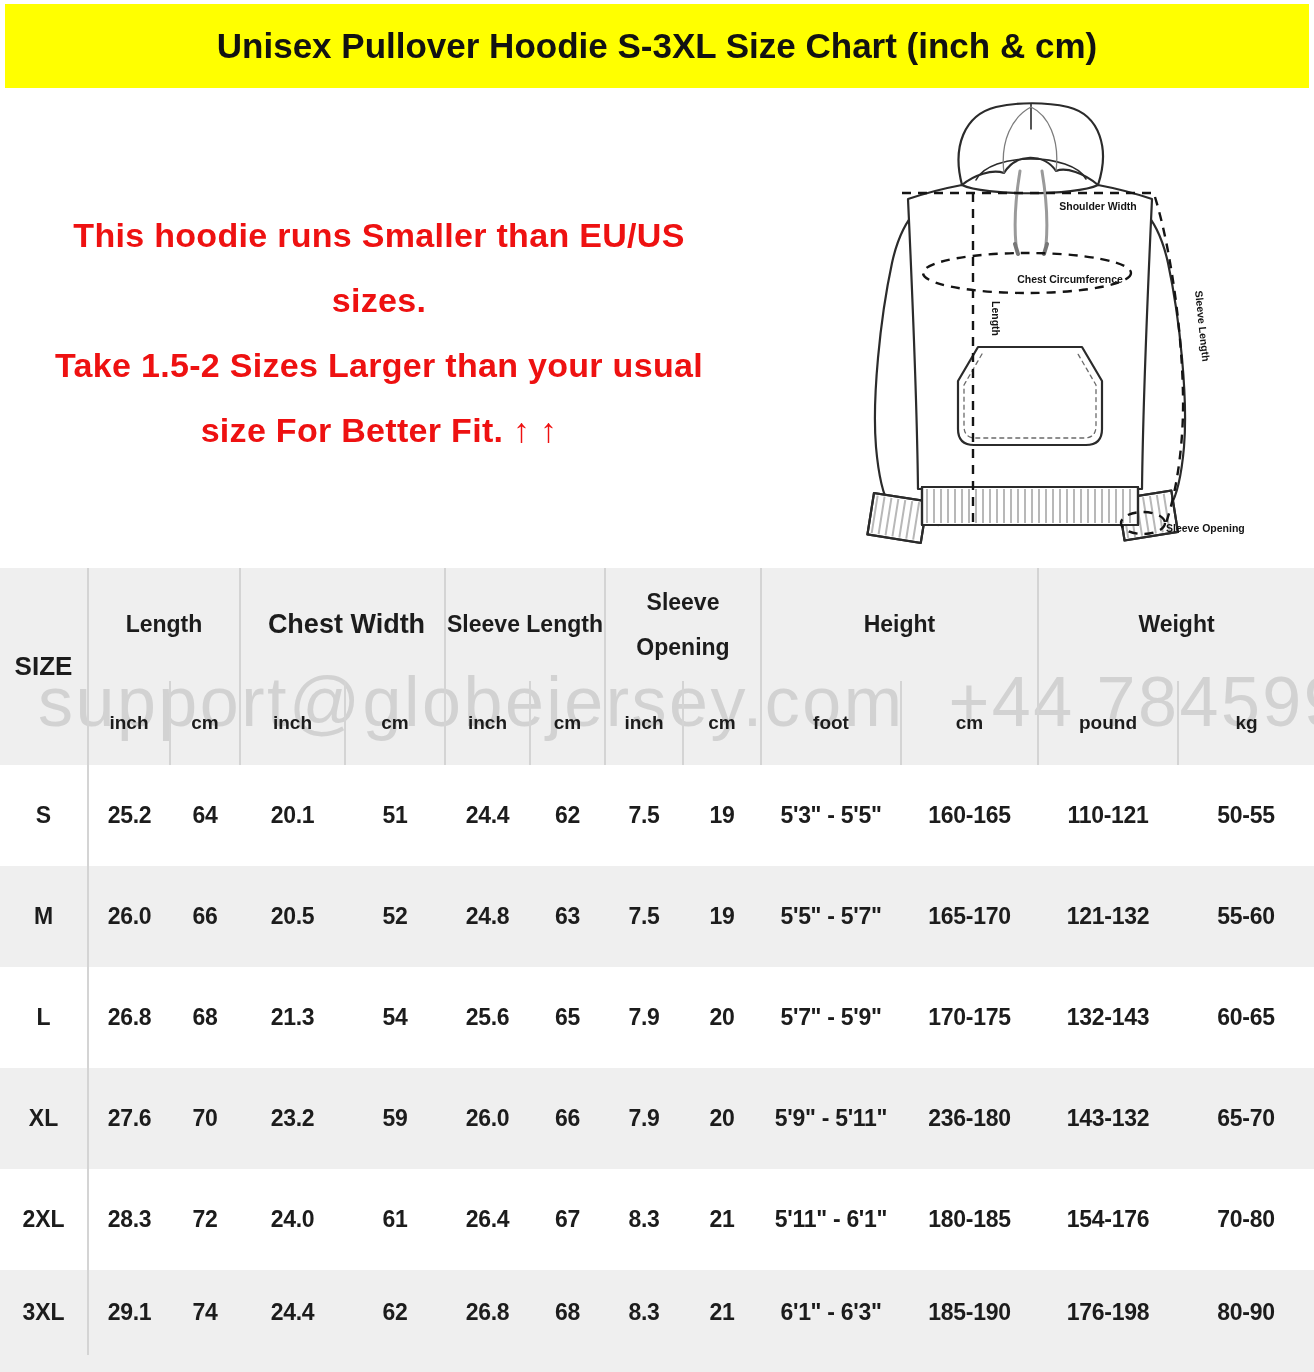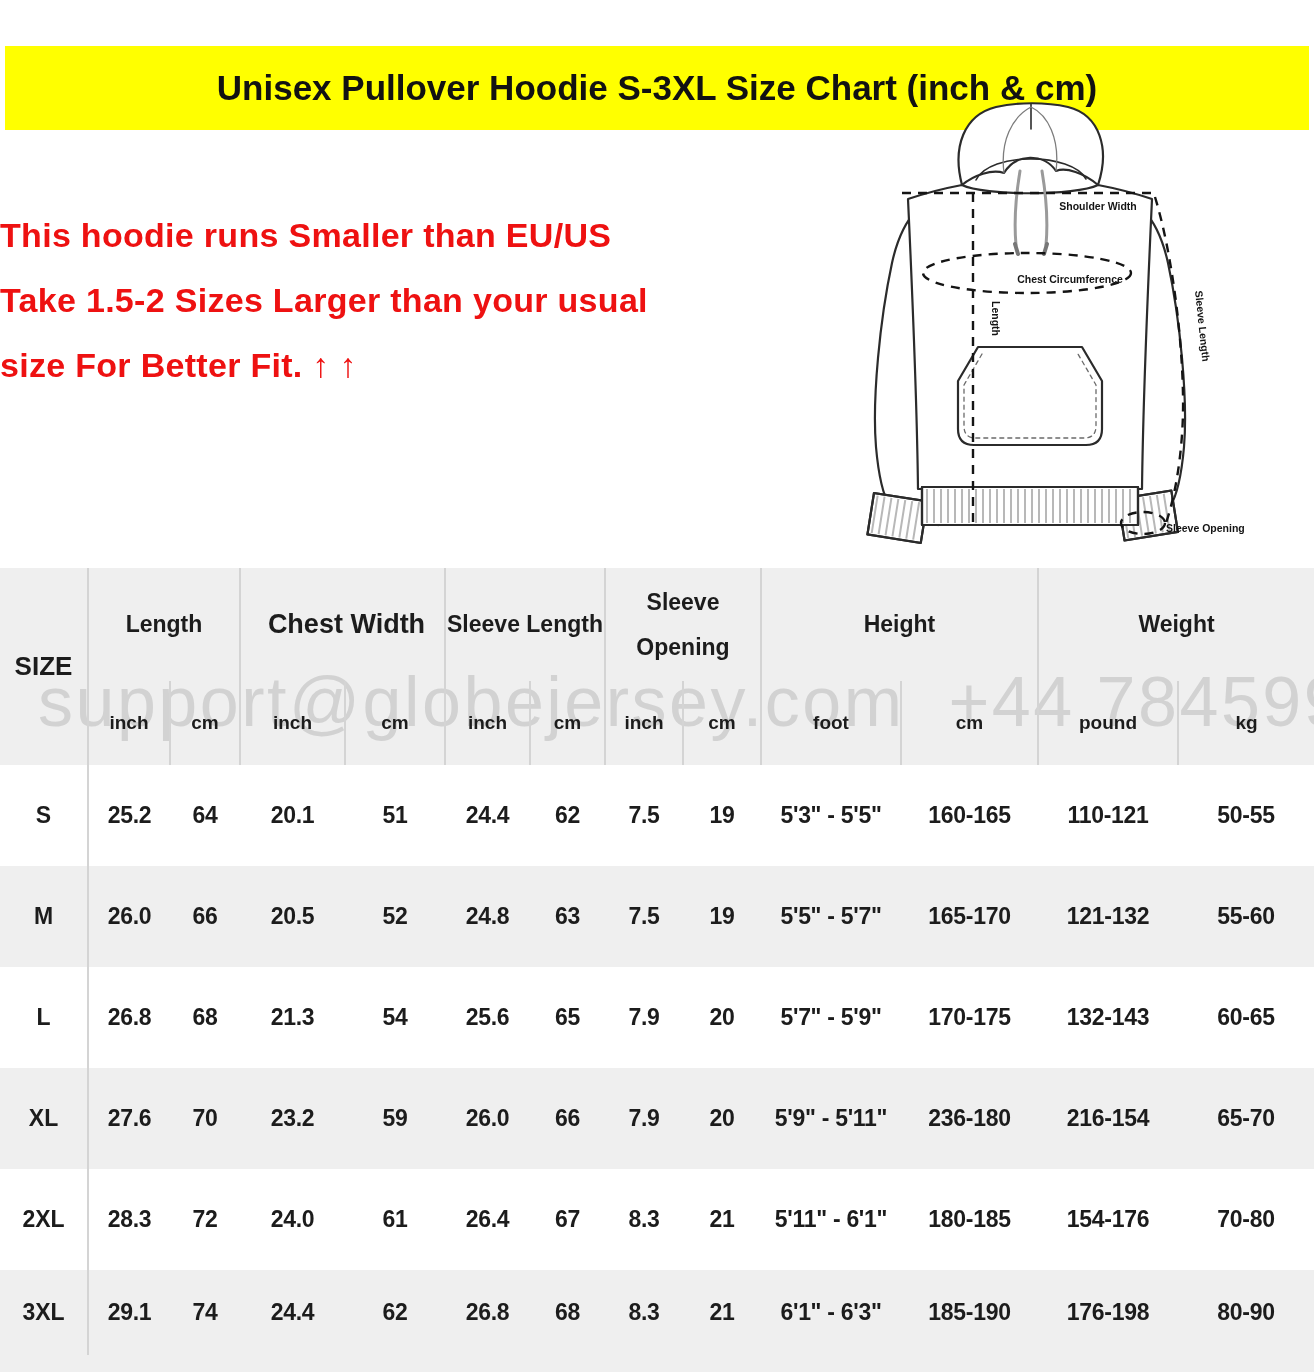--- a/index.html
+++ b/index.html
@@ -5,21 +5,21 @@
   html,body{margin:0;padding:0;background:#ffffff;}
   .page{position:relative;width:1314px;height:1372px;background:#ffffff;overflow:hidden;
         font-family:"Liberation Sans",sans-serif;color:#1c1c1c;}
 
   
   .banner{position:absolute;left:5px;right:5px;top:4px;height:84px;background:#ffff00;
           display:flex;align-items:center;justify-content:center;}
   .banner h1{margin:0;font-size:35px;font-weight:800;color:#121212;letter-spacing:0px;}
 
   
-  .notice{position:absolute;left:0;top:203px;width:758px;text-align:left;
+  .notice{position:absolute;left:0;top:203px;width:758px;text-align:center;
           color:#ee1111;font-size:34px;font-weight:600;line-height:65px;letter-spacing:.3px;}
 
   
   .diagram{position:absolute;left:850px;top:95px;width:464px;height:460px;}
   .diagram text{font-family:"Liberation Sans",sans-serif;font-weight:bold;font-size:10.5px;
                 fill:#141414;stroke:none;}
 
   
   .tablewrap{position:absolute;left:0;top:568px;width:1314px;height:804px;
      background:linear-gradient(to bottom,
@@ -46,26 +46,27 @@
   th.size-h{font-size:26px;font-weight:700;border-right:2px solid #d4d4d4;}
   .bl{border-left:2px solid #d4d4d4;}
   td.size{font-size:23px;font-weight:700;border-right:2px solid #d4d4d4;}
   td.val{font-size:23px;font-weight:600;letter-spacing:-0.3px;}
 </style>
 </head>
 <body>
 
 <div class="page">
 
-  <div class="banner" style="background: rgb(255, 255, 0); margin-top: 42px;">
+  <div class="banner" style="background: rgb(255, 255, 0);">
     <h1>Unisex Pullover Hoodie S-3XL Size Chart (inch &amp; cm)</h1>
   </div>
 
   <div class="notice" style="color: rgb(238, 17, 17);">
     <div>This hoodie runs Smaller than EU/US</div>
+    <div>sizes.</div>
     <div>Take 1.5-2 Sizes Larger than your usual</div>
     <div>size For Better Fit. ↑ ↑</div>
   </div>
 
   <svg class="diagram" viewBox="0 0 464 460">
     <g stroke="#2b2b2b" stroke-width="2.2" fill="#ffffff" stroke-linejoin="round" stroke-linecap="round">
 
       <path d="M112,92 C74,98 52,122 42,168 C30,224 22,304 26,352 C29,386 34,402 40,412 L88,430 C81,378 76,262 80,168 L96,96 Z"></path>
       <path d="M248,92 C286,98 308,122 318,168 C330,224 338,304 334,352 C331,386 326,402 320,412 L272,430 C279,378 284,262 280,168 L264,96 Z"></path>
 
@@ -210,21 +211,21 @@
         <td class="val">27.6</td>
         <td class="val">70</td>
         <td class="val">23.2</td>
         <td class="val">59</td>
         <td class="val">26.0</td>
         <td class="val">66</td>
         <td class="val">7.9</td>
         <td class="val">20</td>
         <td class="val">5'9" - 5'11"</td>
         <td class="val">236-180</td>
-        <td class="val">216-154</td>
+        <td class="val">143-132</td>
         <td class="val">65-70</td>
       </tr>
       <tr class="drow">
         <td class="size">2XL</td>
         <td class="val">28.3</td>
         <td class="val">72</td>
         <td class="val">24.0</td>
         <td class="val">61</td>
         <td class="val">26.4</td>
         <td class="val">67</td>

